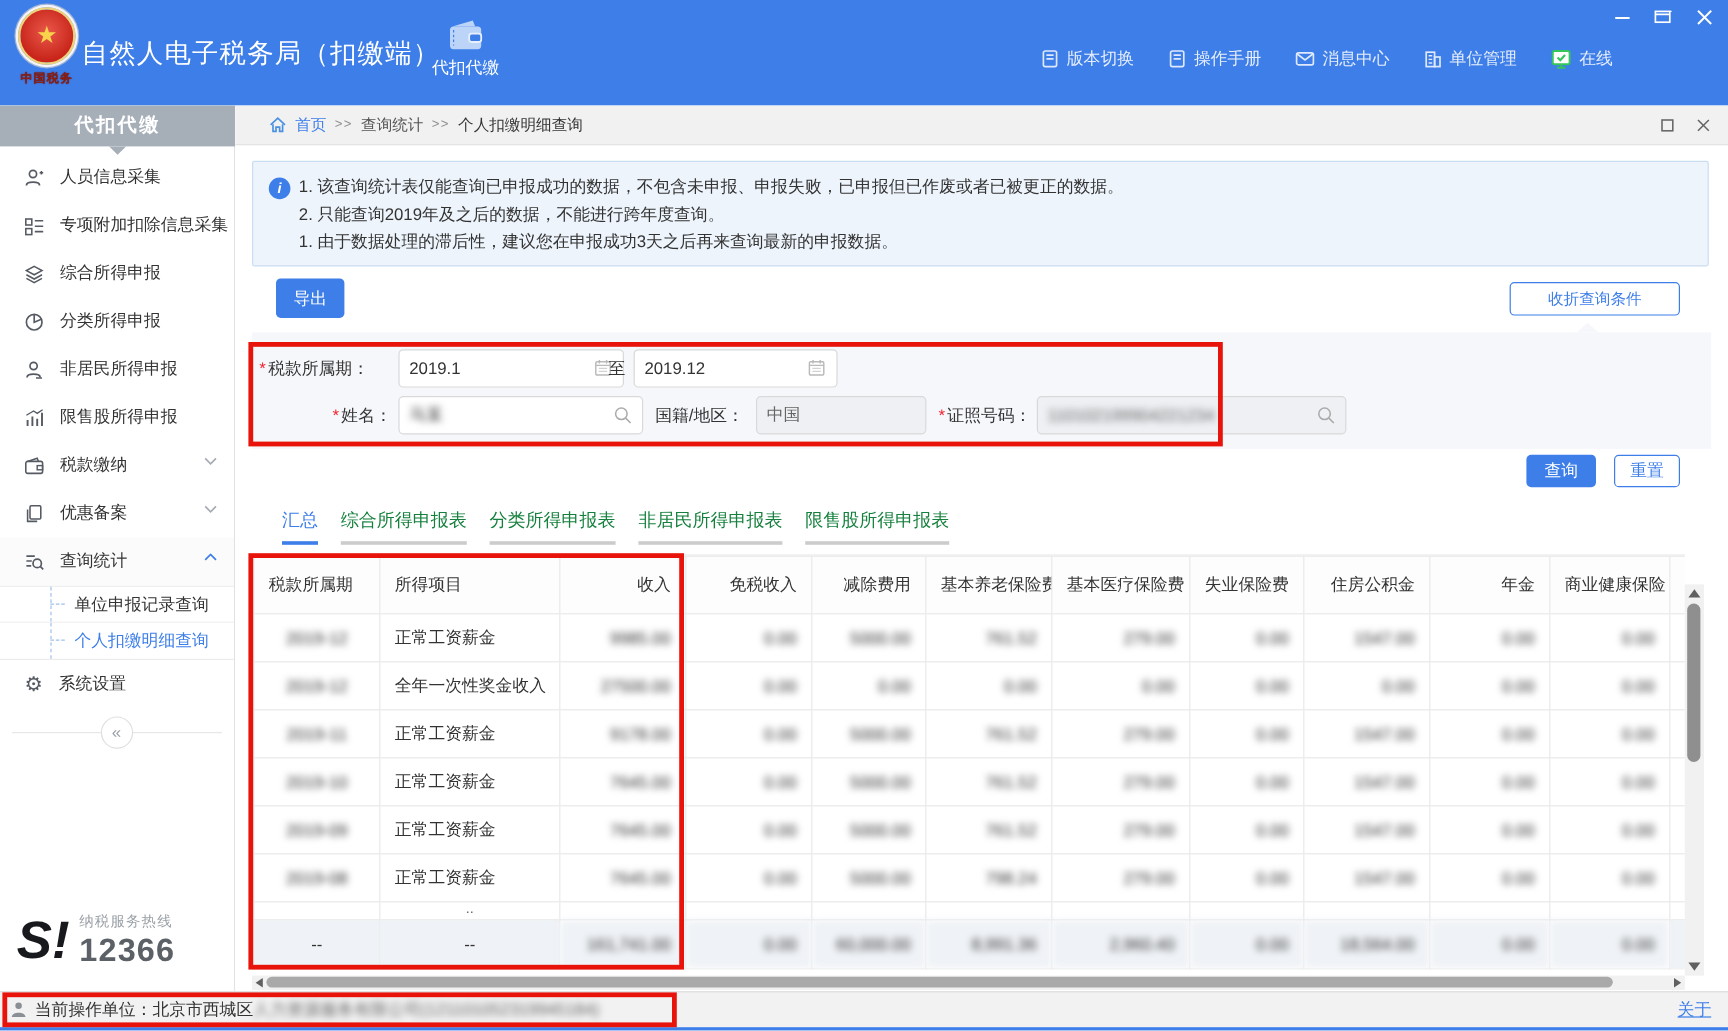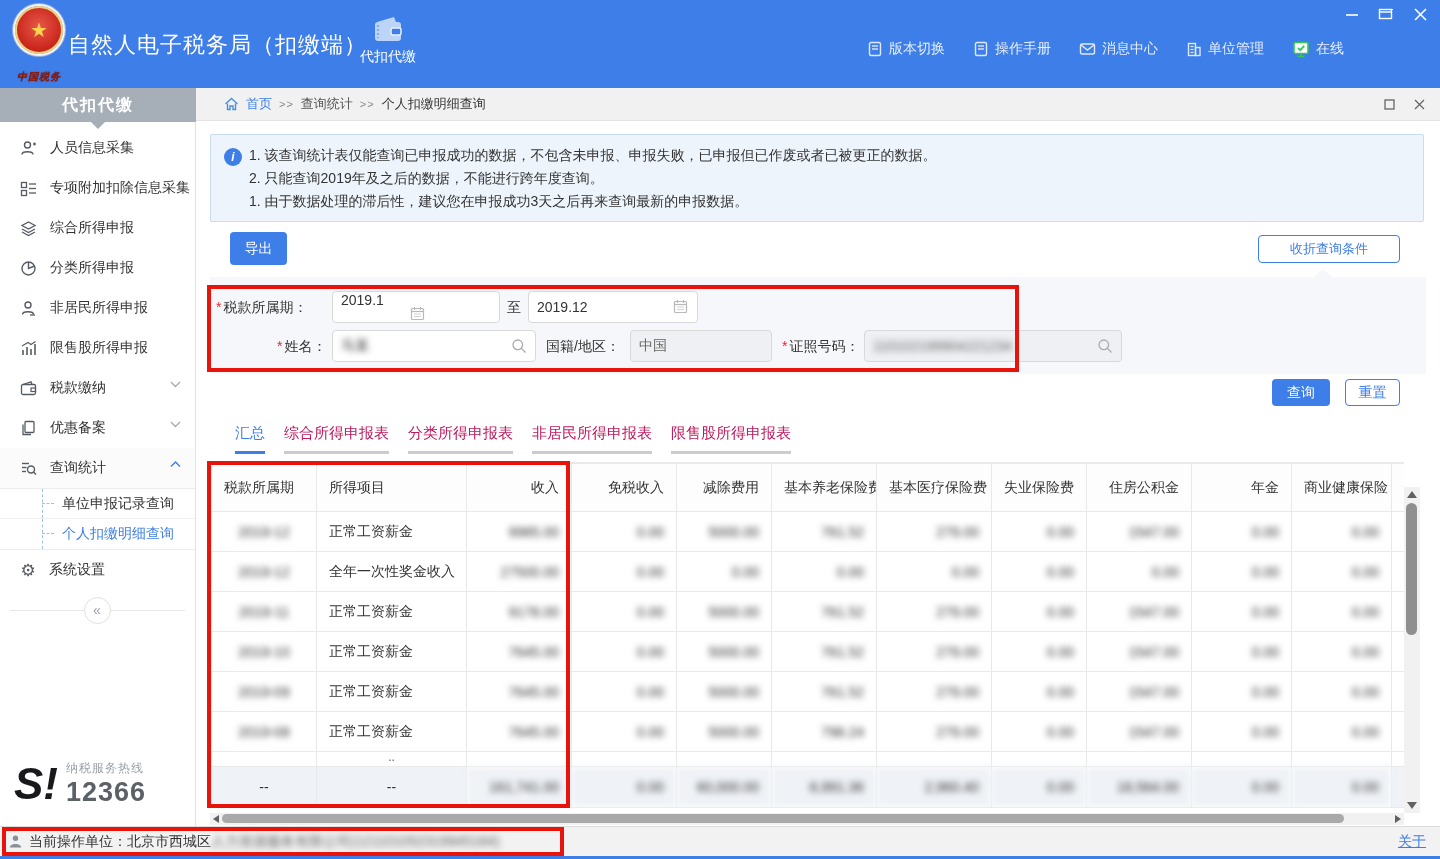--- a/index.html
+++ b/index.html
@@ -8,22 +8,22 @@
   #root { position:relative; width:1440px; height:859px; background:#fff; overflow:hidden; }
 
   
   .top-header { position:absolute; left:0; top:0; width:1440px; height:88px; background:#3d7ee9; }
   .emblem { position:absolute; left:10px; top:6px; width:58px; height:76px; text-align:center; }
   .emblem-badge { width:48px; height:48px; margin:0 auto; border-radius:50%;
     background:radial-gradient(circle at 50% 42%, #e8584a 0%, #c9251a 70%);
     border:2px solid #ecd27c; box-shadow:0 0 0 2px #f4f4f8, 0 0 0 3px #9db3d8;
     display:flex; align-items:center; justify-content:center; }
   .emblem-star { color:#f8d34b; font-size:20px; line-height:1; }
-  .emblem-caption { font-size:10px; color:#8c1d12; font-weight:bold; margin-top:16px;
-    font-style:italic; letter-spacing:1px; text-shadow:0 0 1px #5d0f08; }
+  .emblem-caption { font-size:10px; color:#8c1d12; font-weight:bold; margin-top:4px;
+    letter-spacing:1px; text-shadow:0 0 1px #5d0f08; }
   .app-title { position:absolute; left:68px; top:30px; color:#fff; font-size:22px; letter-spacing:1px; }
   .header-tab { position:absolute; left:344px; top:12px; width:88px; height:70px; text-align:center; cursor:pointer; }
   .header-tab .tab-icon { margin:4px auto 4px; width:32px; height:28px; }
   .header-tab .tab-label { color:#fff; font-size:14px; }
   .top-menu { position:absolute; right:96px; top:40px; display:flex; gap:28px; }
   .top-menu-item { display:flex; align-items:center; gap:6px; color:#e6eefc; font-size:14px; cursor:pointer; }
   .win-controls { position:absolute; right:12px; top:6px; display:flex; gap:18px; align-items:center; }
   .win-btn { width:16px; height:16px; display:flex; align-items:center; justify-content:center; cursor:pointer; }
 
   
@@ -93,21 +93,21 @@
   .field-box input { border:none; outline:none; background:transparent; width:100%; font-size:14px;
     color:#333; font-family:"Liberation Sans", sans-serif; }
   .blur3 { filter:blur(3px); }
   .field-icon { flex:none; width:16px; height:16px; margin-left:4px; }
 
   .btn-query { position:absolute; left:1076px; top:291px; width:58px; height:27px; background:#3d7ee9; color:#fff; }
   .btn-reset { position:absolute; left:1149px; top:291px; width:55px; height:27px;
     background:#fff; border:1px solid #3d7ee9; color:#3d7ee9; }
 
   .tabs { position:absolute; left:39px; top:336px; display:flex; }
-  .tab { font-size:15px; color:#be185d; padding-bottom:8px; margin-right:19px; border-bottom:3px solid #ccc; cursor:pointer; }
+  .tab { font-size:15px; color:#15803d; padding-bottom:8px; margin-right:19px; border-bottom:3px solid #ccc; cursor:pointer; }
   .tab.active { color:#3d7ee9; border-bottom-color:#3d7ee9; }
 
   .table-wrap { position:absolute; left:14px; top:374px; width:1194px; height:346px; overflow:hidden;
     border-top:1px solid #e9e9e9; border-left:1px solid #e9e9e9; }
   table.grid { border-collapse:collapse; table-layout:fixed; width:1260px; font-size:14px; }
   table.grid th, table.grid td { border:1px solid #e9e9e9; padding:0 12px; overflow:hidden; white-space:nowrap; }
   table.grid th { height:48px; color:#333; font-weight:normal; background:#fdfdfd; }
   table.grid td { height:40px; color:#333; }
   td.blurred { color:#878d96; filter:blur(3px); }
   tr.ellipsis-row td { height:15px; color:#666; font-size:12px; vertical-align:top; line-height:10px; }
@@ -432,21 +432,21 @@
 
     <div class="btn btn-export">导出</div>
     <div class="btn btn-collapse-filter">收折查询条件</div>
 
     <div class="filter-panel"></div>
     <div class="filter-caret"></div>
 
     <div class="f-label" style="left:20px; top:203px;">
       <span class="req">*</span><span>税款所属期：</span>
     </div>
-    <div class="field-box" style="left:136px; top:203px; width:168px;flex-direction:column;">
+    <div class="field-box" style="left:136px; top:203px; width:188px;">
       <span class="val"><input readonly="" value="2019.1" style=""></span>
       <span class="field-icon">
           <svg width="15" height="15" viewBox="0 0 15 15">
             <rect x="1.5" y="2.5" width="12" height="11" rx="1" fill="none" stroke="#b9b9b9" stroke-width="1.2"></rect>
             <line x1="1.5" y1="5.5" x2="13.5" y2="5.5" stroke="#b9b9b9" stroke-width="1.2"></line>
             <line x1="4.5" y1="1" x2="4.5" y2="4" stroke="#b9b9b9" stroke-width="1.2"></line>
             <line x1="10.5" y1="1" x2="10.5" y2="4" stroke="#b9b9b9" stroke-width="1.2"></line>
             <line x1="4" y1="8" x2="11" y2="8" stroke="#d2d2d2" stroke-width="1"></line>
             <line x1="4" y1="10.5" x2="11" y2="10.5" stroke="#d2d2d2" stroke-width="1"></line>
           </svg>

